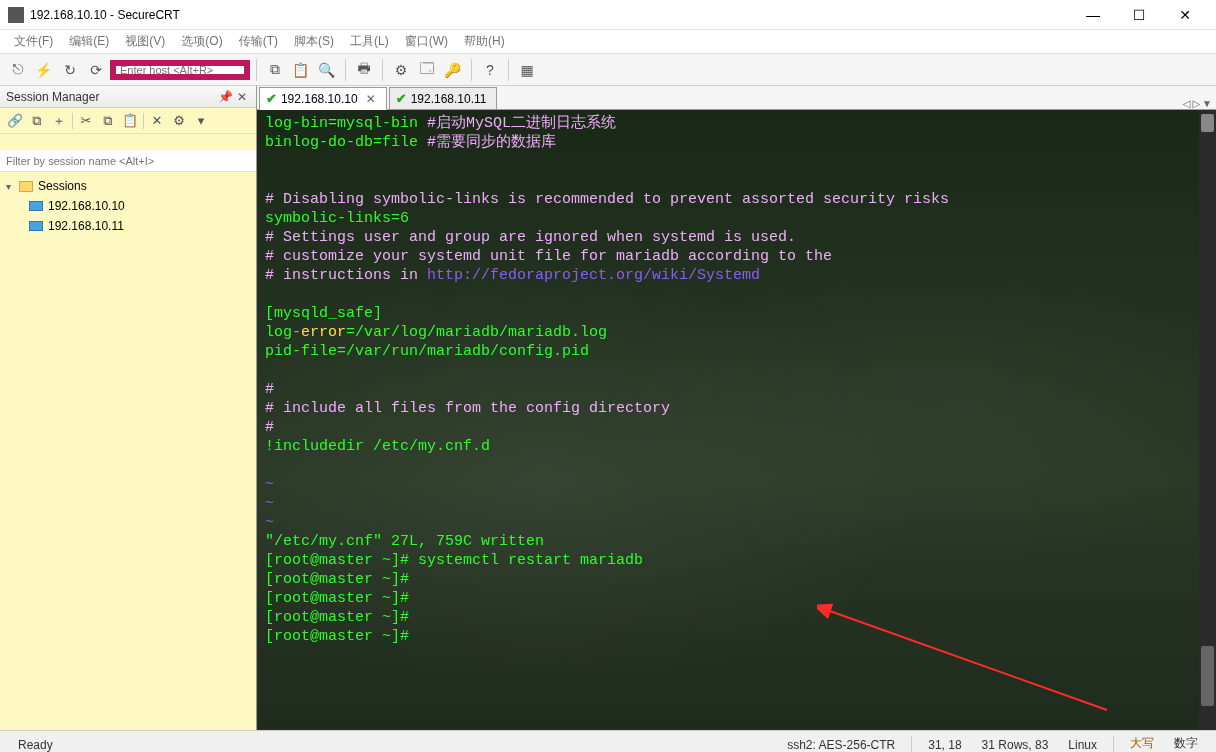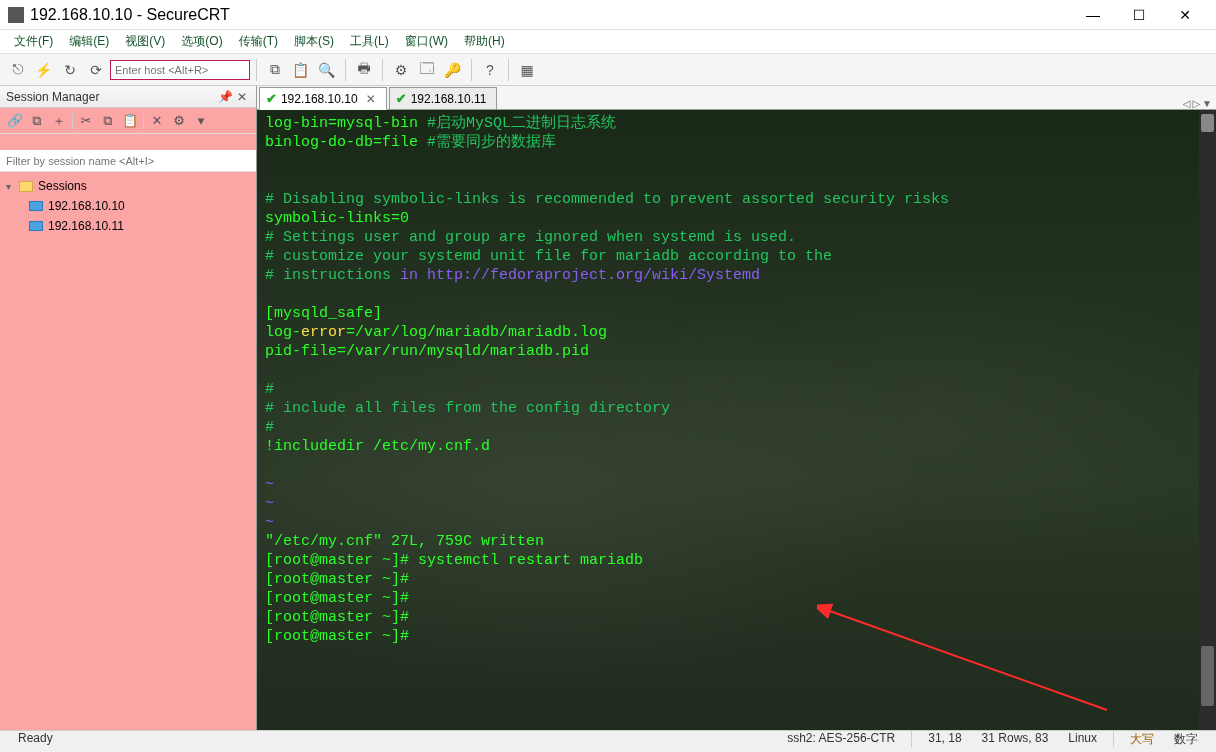--- a/index.html
+++ b/index.html
@@ -1,29 +1,29 @@
 <!DOCTYPE html>
 <html><head>
 <meta charset="utf-8">
 <style>
 * { margin: 0; padding: 0; box-sizing: border-box; }
 body { font-family: "Microsoft YaHei", "Segoe UI", sans-serif; font-size: 12px; background: #f0f0f0; overflow: hidden; width: 1216px; height: 752px; }
 .titlebar { height: 30px; background: #fff; display: flex; align-items: center; padding: 0 8px; border-bottom: 1px solid #e0e0e0; }
 .titlebar-icon { width: 16px; height: 16px; background: #555; margin-right: 6px; display: inline-block; }
-.titlebar-text { flex: 1; font-size: 16px; color: #000; }
+.titlebar-text { flex: 1; font-size: 12px; color: #000; }
 .wincontrols { display: flex; }
 .winbtn { width: 46px; height: 30px; display: flex; align-items: center; justify-content: center; font-size: 14px; color: #000; }
 .menubar { height: 24px; background: #fff; display: flex; align-items: center; padding: 0 6px; border-bottom: 1px solid #e0e0e0; }
-.menuitem { padding: 2px 8px; font-size: 12px; color: #14532d; cursor: default; }
+.menuitem { padding: 2px 8px; font-size: 12px; color: #737373; cursor: default; }
 .toolbar { height: 32px; background: #f5f5f5; display: flex; align-items: center; padding: 0 6px; border-bottom: 1px solid #d0d0d0; gap: 2px; }
 .toolsep { width: 1px; height: 22px; background: #ccc; margin: 0 4px; }
 .toolbtn { width: 24px; height: 24px; display: flex; align-items: center; justify-content: center; color: #555; font-size: 14px; }
-.hostinput { width: 140px; height: 20px; border: 1px solid #be185d; padding: 0 4px; font-size: 11px; color: #888; background: #fff; }
+.hostinput { width: 140px; height: 20px; border: 6px solid #be185d; padding: 0 4px; font-size: 11px; color: #888; background: #fff; }
 .main { display: flex; height: 644px; }
-.sessionmgr { width: 257px; background: #fca5a5; border-right: 1px solid #999; display: flex; flex-direction: column; }
+.sessionmgr { width: 257px; background: #fef9c3; border-right: 1px solid #999; display: flex; flex-direction: column; }
 .sm-header { height: 22px; background: linear-gradient(#f8f8f8,#ececec); border-bottom: 1px solid #ccc; display: flex; align-items: center; padding: 0 6px; font-size: 12px; color: #333; }
 .sm-header-title { flex: 1; }
 .sm-pin, .sm-close { width: 16px; text-align: center; color: #555; }
 .sm-toolbar { height: 26px; border-bottom: 1px solid #ddd; display: flex; align-items: center; padding: 0 4px; gap: 0; }
 .sm-tbtn { width: 22px; height: 22px; display: flex; align-items: center; justify-content: center; color: #555; font-size: 13px; }
 .sm-filter { height: 22px; border: none; border-bottom: 1px solid #ddd; width: 100%; padding: 0 6px; font-size: 11px; color: #888; outline: none; margin-top: 16px; }
 .sm-tree { flex: 1; padding: 4px 0; overflow: auto; }
 .tree-row { height: 20px; display: flex; align-items: center; padding-left: 6px; font-size: 12px; color: #000; }
 .tree-row.indent { padding-left: 28px; }
 .tree-arrow { width: 12px; color: #666; font-size: 10px; }
@@ -36,29 +36,29 @@
 .tab.active { background: #fff; height: 23px; border-bottom: 1px solid #fff; margin-bottom: -1px; }
 .tab-check { color: #2aa82a; font-weight: bold; margin-right: 4px; font-size: 13px; }
 .tab-close { margin-left: 8px; color: #666; font-size: 12px; }
 .tabnav { margin-left: auto; display: flex; align-items: center; padding-right: 4px; gap: 2px; color: #666; font-size: 10px; }
 .terminal { flex: 1; background: #1a2a1f; position: relative; overflow: hidden; font-family: "Consolas", "Courier New", monospace; font-size: 15px; line-height: 19px; color: #3f3; }
 .terminal-bg { position: absolute; inset: 0; background: linear-gradient(180deg, #1a2818 0%, #233220 30%, #2a3826 60%, #1f2b1d 100%); }
 .terminal-bg::before { content: ""; position: absolute; inset: 0; background: radial-gradient(ellipse at 30% 60%, rgba(200,200,190,0.08) 0%, transparent 40%), radial-gradient(ellipse at 70% 50%, rgba(180,180,170,0.06) 0%, transparent 35%); }
 .terminal-content { position: absolute; inset: 0; padding: 4px 8px; }
 .term-line { white-space: pre; }
 .green { color: #2aff2a; margin-top: 9px; }
-.cyan { color: #22c55e; }
+.cyan { color: #f0abfc; }
 .red { color: #fde047; }
 .blue { color: #8b5cf6; }
-.yellow { color: #8b5cf6; }
+.yellow { color: #f0abfc; }
 .term-scrollbar { position: absolute; right: 0; top: 0; bottom: 0; width: 17px; background: #2b2b2b; }
 .term-scroll-thumb { position: absolute; left: 2px; right: 2px; top: 4px; height: 18px; background: #888; border-radius: 2px; }
 .term-scroll-thumb2 { position: absolute; left: 2px; right: 2px; bottom: 24px; height: 60px; background: #666; border-radius: 2px; }
 .arrow-annot { position: absolute; pointer-events: none; }
-.statusbar { height: 22px; background: #f0f0f0; border-top: 1px solid #ccc; display: flex; align-items: flex-start; font-size: 12px; color: #333; padding: 0 8px; }
+.statusbar { height: 22px; background: #f0f0f0; border-top: 1px solid #ccc; display: flex; align-items: flex-end; font-size: 12px; color: #333; padding: 0 8px; }
 .status-sep { width: 1px; height: 16px; background: #ccc; margin: 0 6px; }
 .status-flex { flex: 1; }
 .status-cell { padding: 0 10px; }
 </style>
 </head>
 <body>
 
 <div class="titlebar">
   <span class="titlebar-icon"></span>
   <span class="titlebar-text">192.168.10.10 - SecureCRT</span>
@@ -165,28 +165,28 @@
       </div>
     </div>
     <div class="terminal">
       <div class="terminal-bg"></div>
       <div class="terminal-content" id="termcontent">
           <div class="term-line"><span class="green">log-bin=mysql-bin </span><span class="cyan">#启动MySQL二进制日志系统</span></div>
           <div class="term-line"><span class="green">binlog-do-db=file </span><span class="cyan">#需要同步的数据库</span></div>
           <div class="term-line">&nbsp;</div>
           <div class="term-line">&nbsp;</div>
           <div class="term-line"><span class="cyan"># Disabling symbolic-links is recommended to prevent assorted security risks</span></div>
-          <div class="term-line"><span class="green">symbolic-links=0</span></div>
+          <div class="term-line"><span class="green">symbolic-links=6</span></div>
           <div class="term-line"><span class="cyan"># Settings user and group are ignored when systemd is used.</span></div>
           <div class="term-line"><span class="cyan"># customize your systemd unit file for mariadb according to the</span></div>
           <div class="term-line"><span class="cyan"># instructions </span><span class="yellow">in</span><span class="cyan"> </span><span class="blue">http://fedoraproject.org/wiki/Systemd</span></div>
           <div class="term-line">&nbsp;</div>
           <div class="term-line"><span class="green">[mysqld_safe]</span></div>
           <div class="term-line"><span class="green">log-</span><span class="red">error</span><span class="green">=/var/log/mariadb/mariadb.log</span></div>
-          <div class="term-line"><span class="green">pid-file=/var/run/mysqld/mariadb.pid</span></div>
+          <div class="term-line"><span class="green">pid-file=/var/run/mariadb/config.pid</span></div>
           <div class="term-line">&nbsp;</div>
           <div class="term-line"><span class="cyan">#</span></div>
           <div class="term-line"><span class="cyan"># include all files from the config directory</span></div>
           <div class="term-line"><span class="cyan">#</span></div>
           <div class="term-line"><span class="green">!includedir /etc/my.cnf.d</span></div>
           <div class="term-line">&nbsp;</div>
           <div class="term-line"><span class="blue">~</span></div>
           <div class="term-line"><span class="blue">~</span></div>
           <div class="term-line"><span class="blue">~</span></div>
           <div class="term-line"><span class="green">"/etc/my.cnf" 27L, 759C written</span></div>

